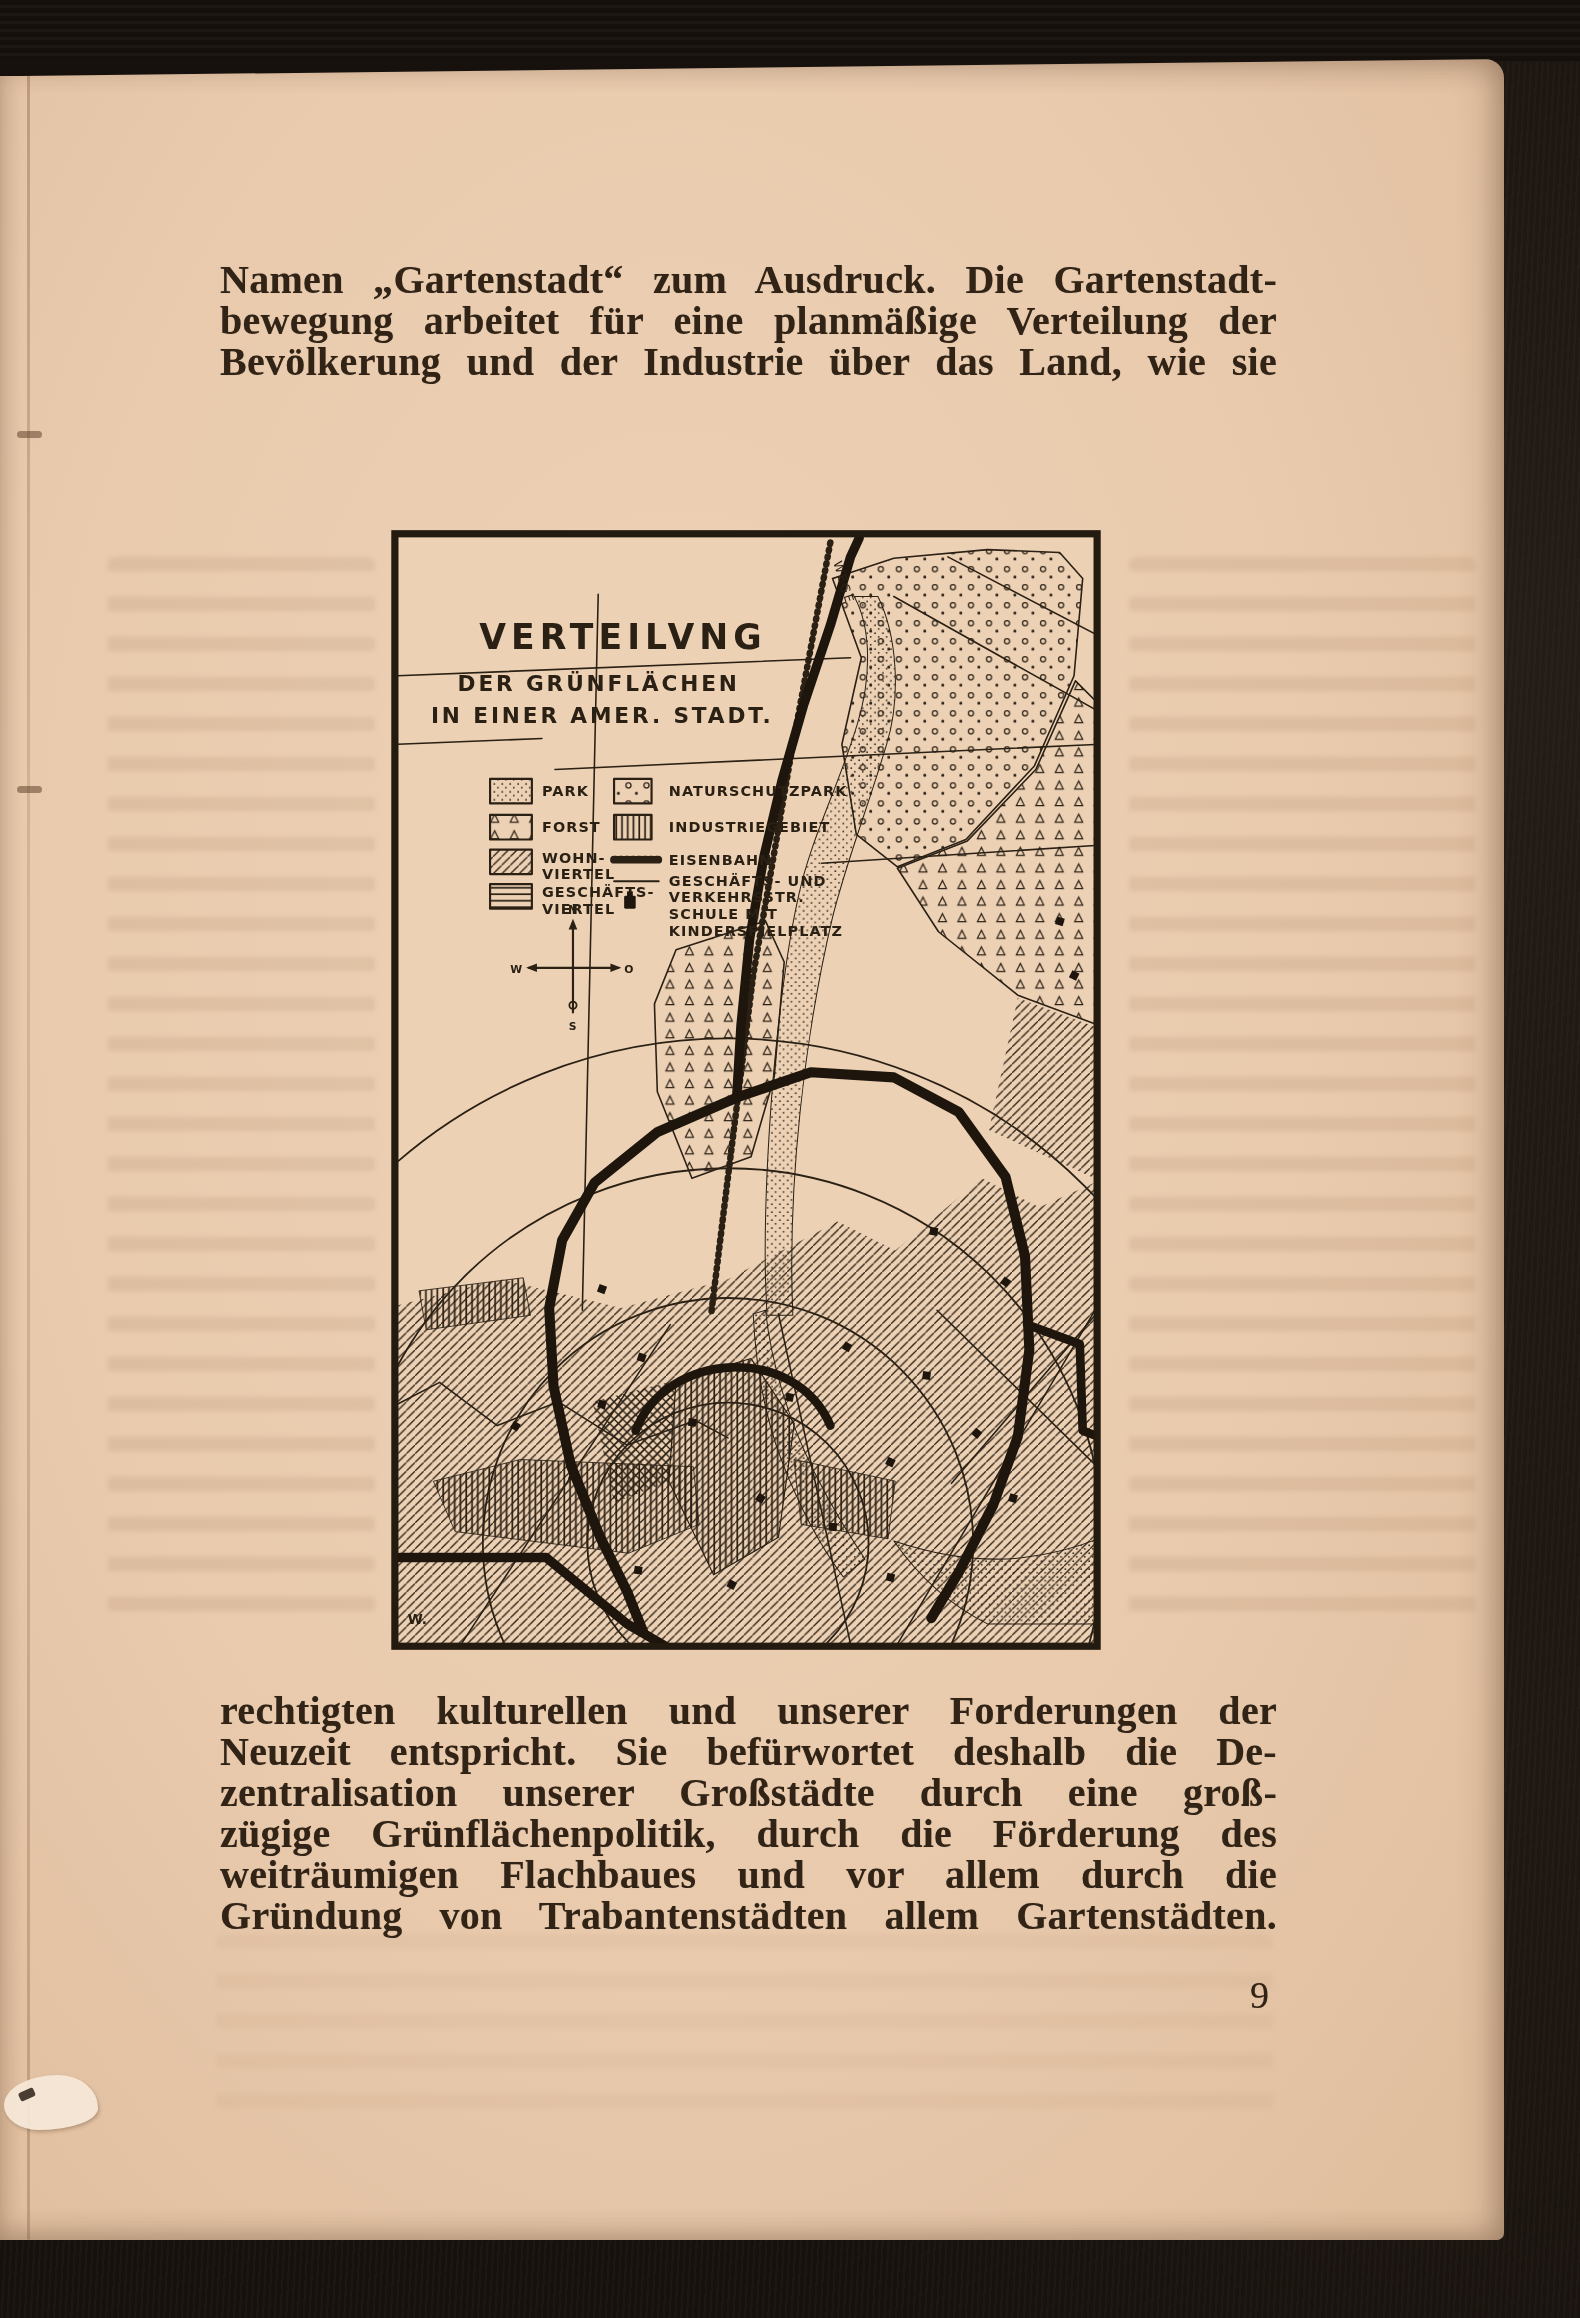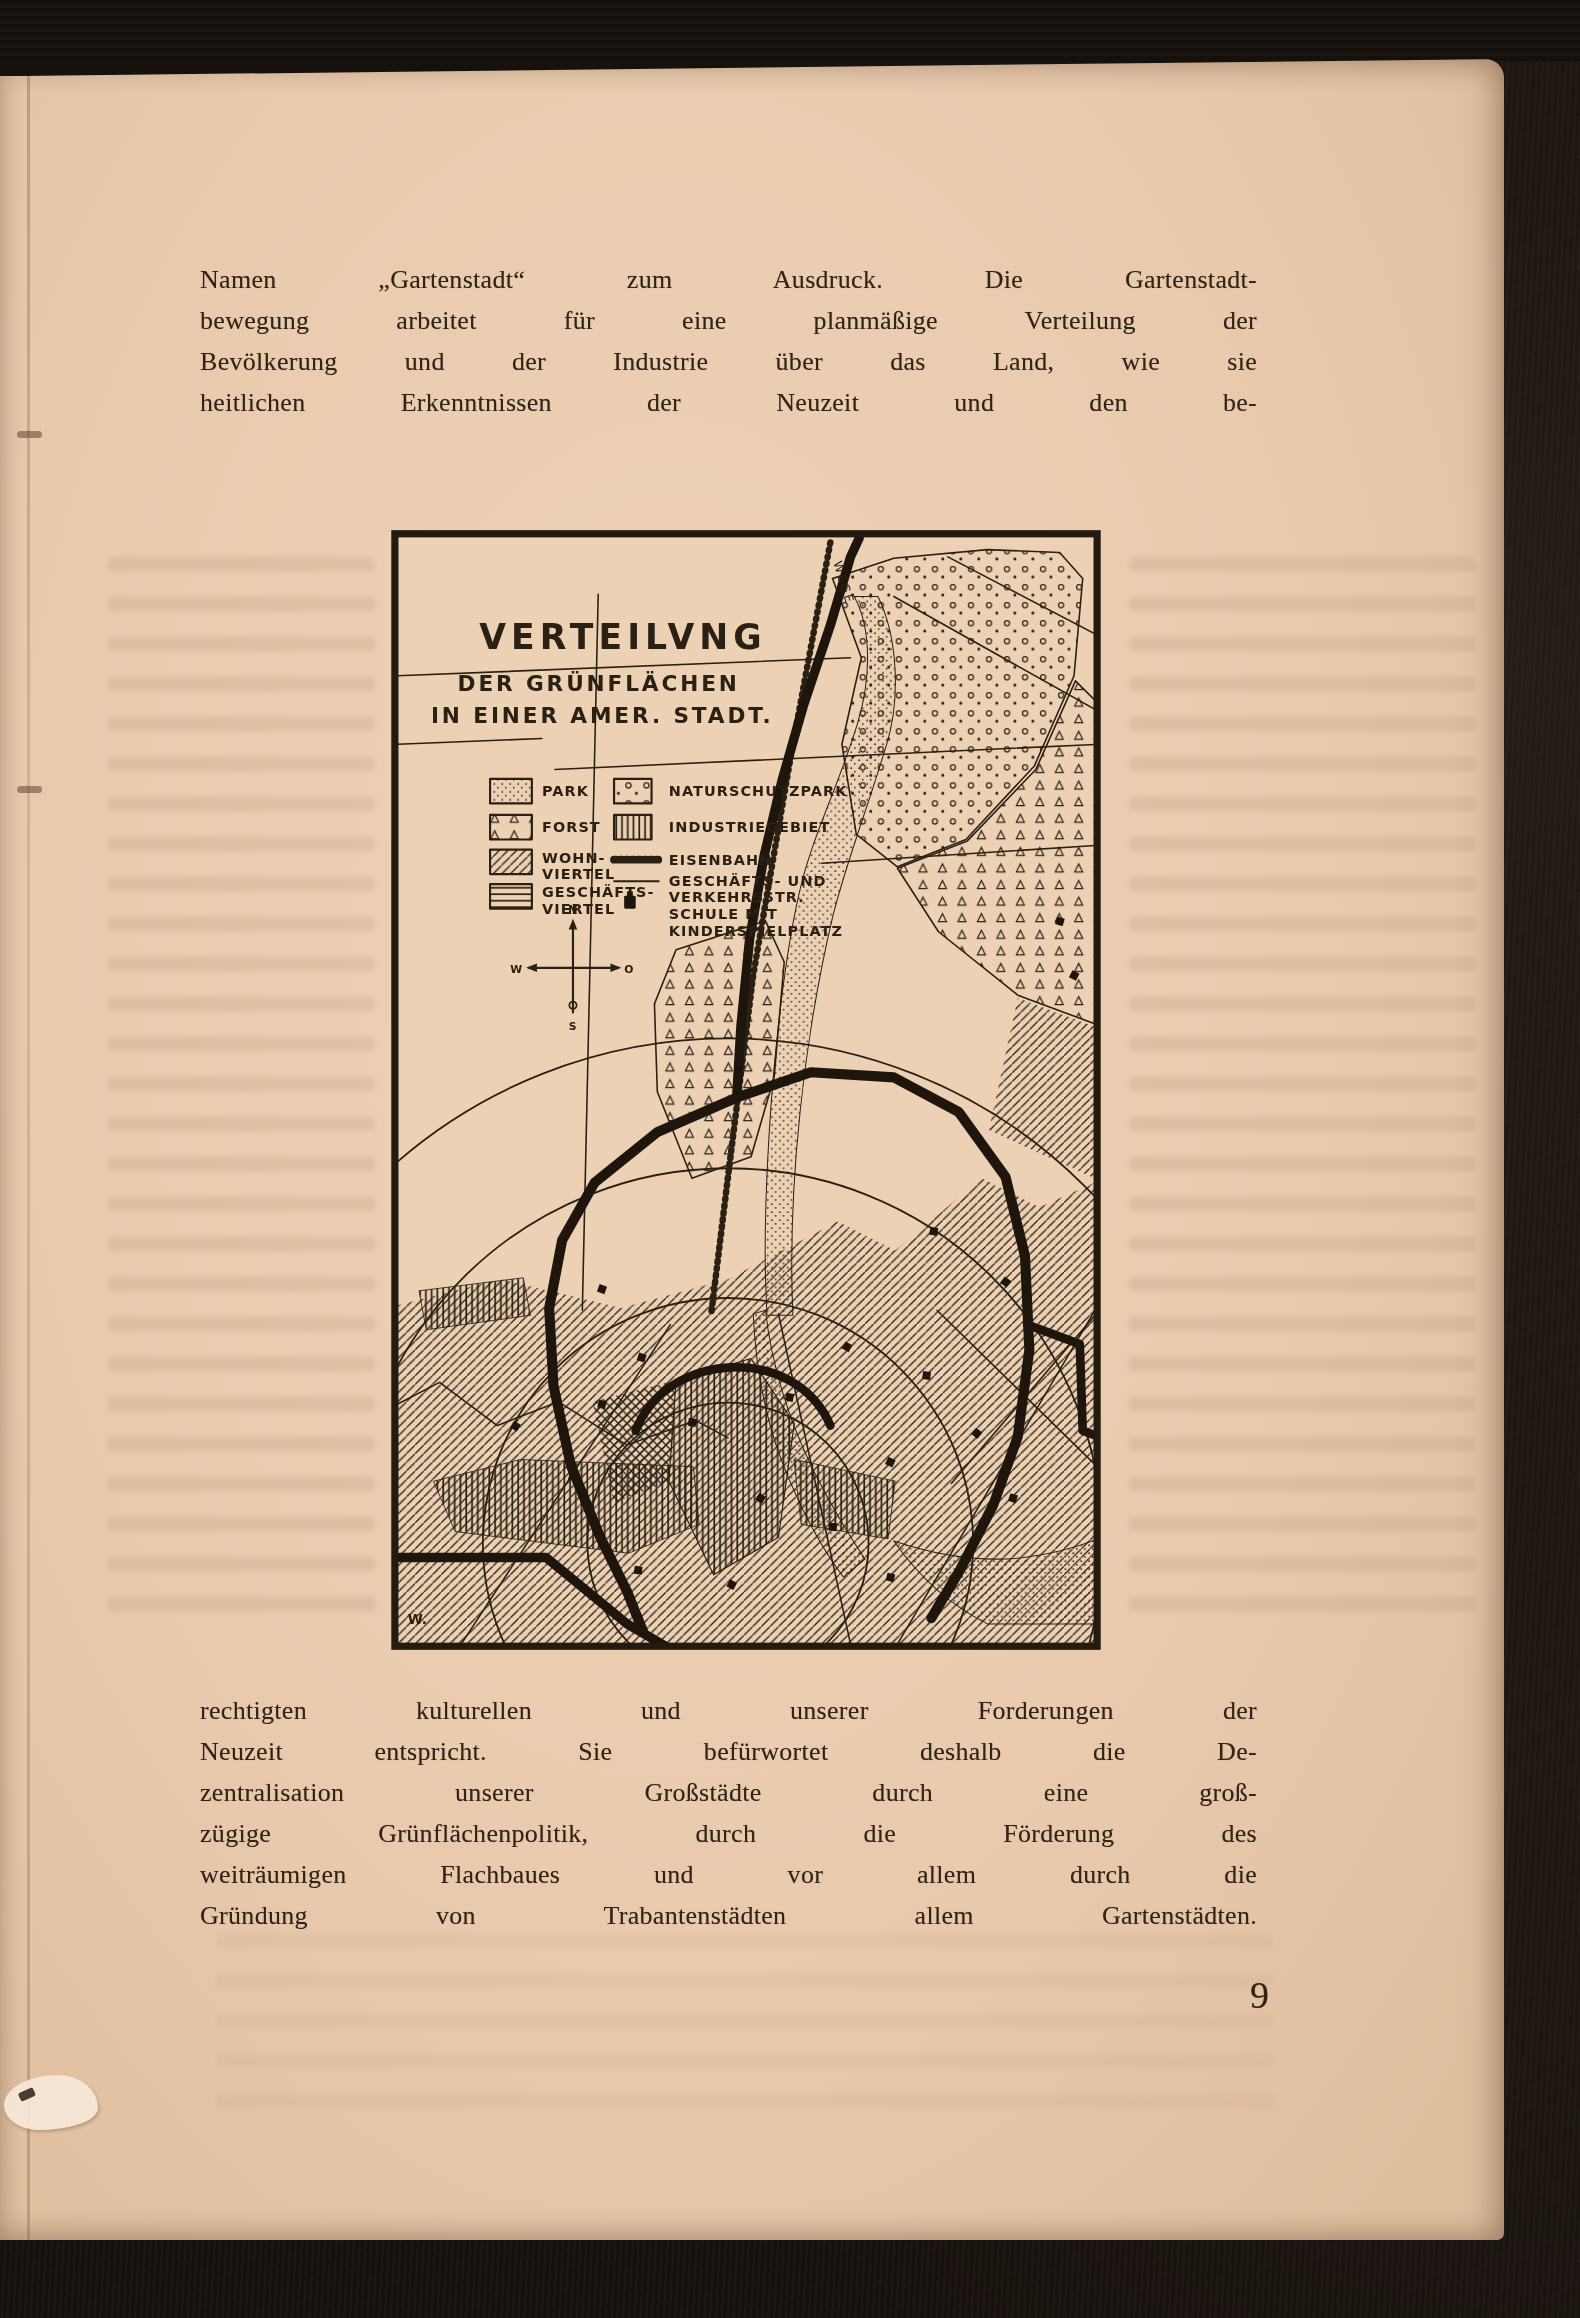--- a/index.html
+++ b/index.html
@@ -45,23 +45,23 @@
   .tear-speck{
     position:absolute;left:19px;top:2031px;width:16px;height:9.4px;
     background:rgba(44,32,24,.85);border-radius:2.2px;transform:rotate(-24deg);
   }
   .ghost{
     position:absolute;
     background:repeating-linear-gradient(180deg, rgba(150,110,80,.13) 0 14.4px, rgba(0,0,0,0) 14.4px 40px);
     filter:blur(2.2px);border-radius:7.2px;
   }
   .para{
-    position:absolute;left:200px;width:1057px;
+    position:absolute;left:220px;width:1057px;
     color:#3024176;color:#312417;
-    font-size:26px;line-height:41px;letter-spacing:0.3px;
+    font-size:40px;line-height:41px;letter-spacing:0.3px;font-weight:bold;
   }
   .pline{text-align:justify;text-align-last:justify;white-space:normal;
     text-shadow:0 0 0.7px rgba(49,36,23,.35);}
   .pagenum{
     position:absolute;left:1125px;top:1914px;width:144px;
     text-align:right;font-size:38px;color:#312417;
     text-shadow:0 0 0.7px rgba(49,36,23,.35);
   }
   svg text{font-family:"DejaVu Sans", sans-serif;fill:#2a2014;}
   .map-wrap{position:absolute;left:389px;top:469px;width:714px;height:1124px;}
@@ -81,21 +81,20 @@
     <div class="tear-speck"></div>
 
     <div class="ghost" style="left:108px;top:498px;width:267px;height:1075px;"></div>
     <div class="ghost" style="left:1129px;top:498px;width:346px;height:1075px;"></div>
     <div class="ghost" style="left:216px;top:1875px;width:1057px;height:188px;opacity:.5;"></div>
 
     <div class="para" style="top:200px;">
       <div class="pline">Namen „Gartenstadt“ zum Ausdruck. Die Gartenstadt-</div>
       <div class="pline">bewegung arbeitet für eine planmäßige Verteilung der</div>
       <div class="pline">Bevölkerung und der Industrie über das Land, wie sie</div>
-      <div class="pline">heitlichen Erkenntnissen der Neuzeit und den be-</div>
     </div>
 
     <div class="map-wrap">
       <svg viewBox="0 0 990 1559" width="714" height="1124">
         <defs>
           <clipPath id="frameClip">
               <rect x="12" y="12" width="966" height="1535"></rect>
             </clipPath>
           <pattern id="pDotsFine" width="11" height="11" patternUnits="userSpaceOnUse">
             <circle cx="3" cy="3" r="1.2" fill="#2a2014"></circle>

